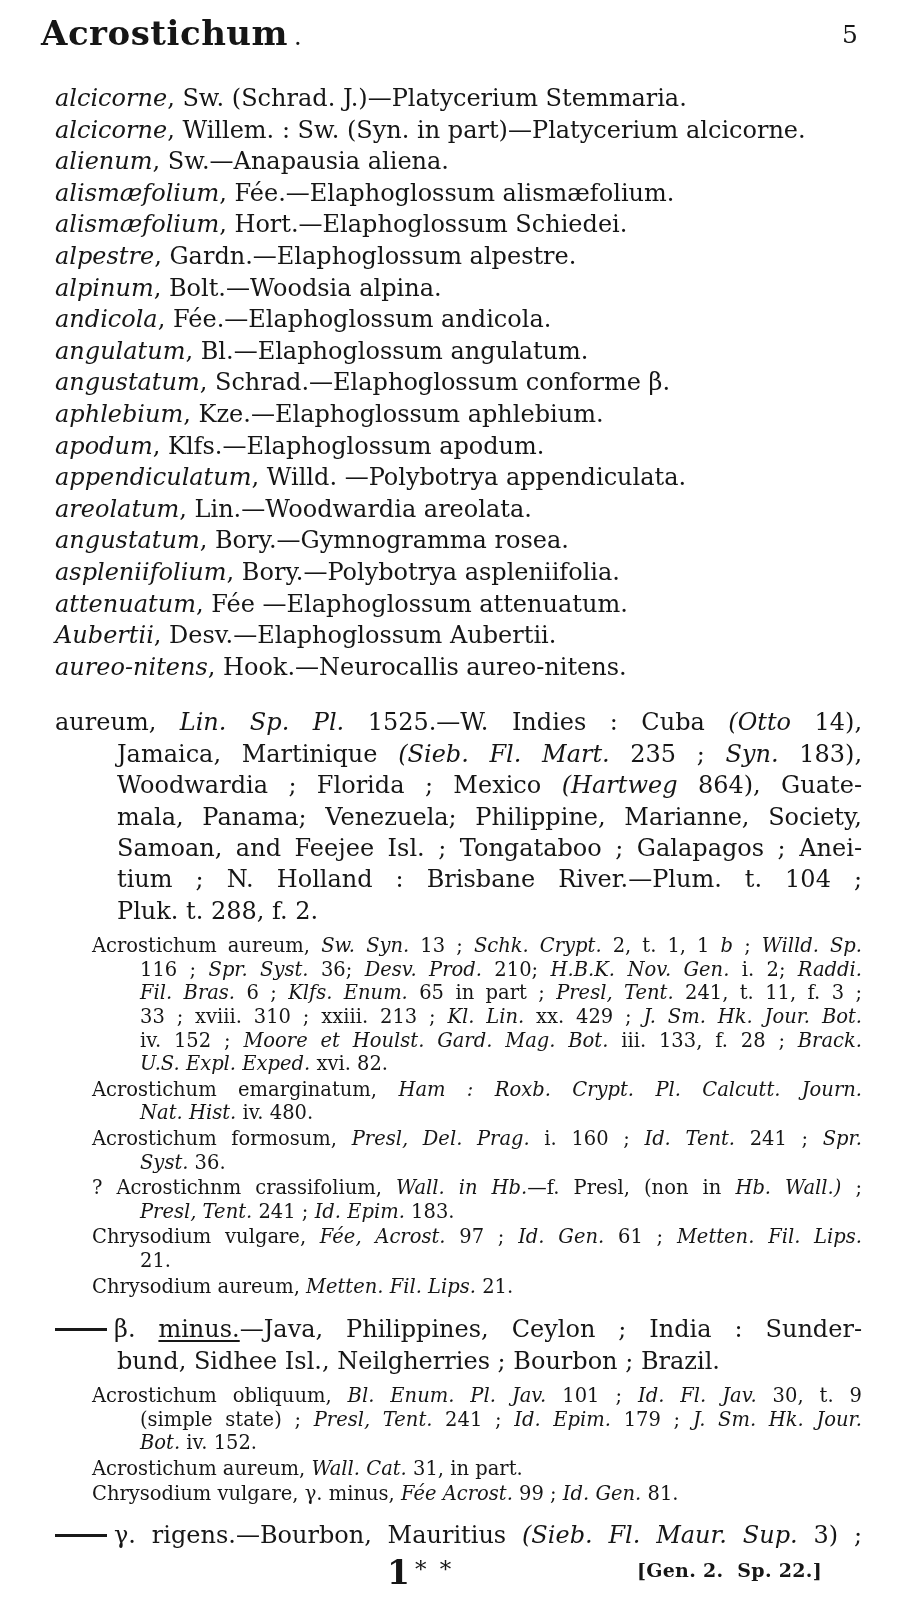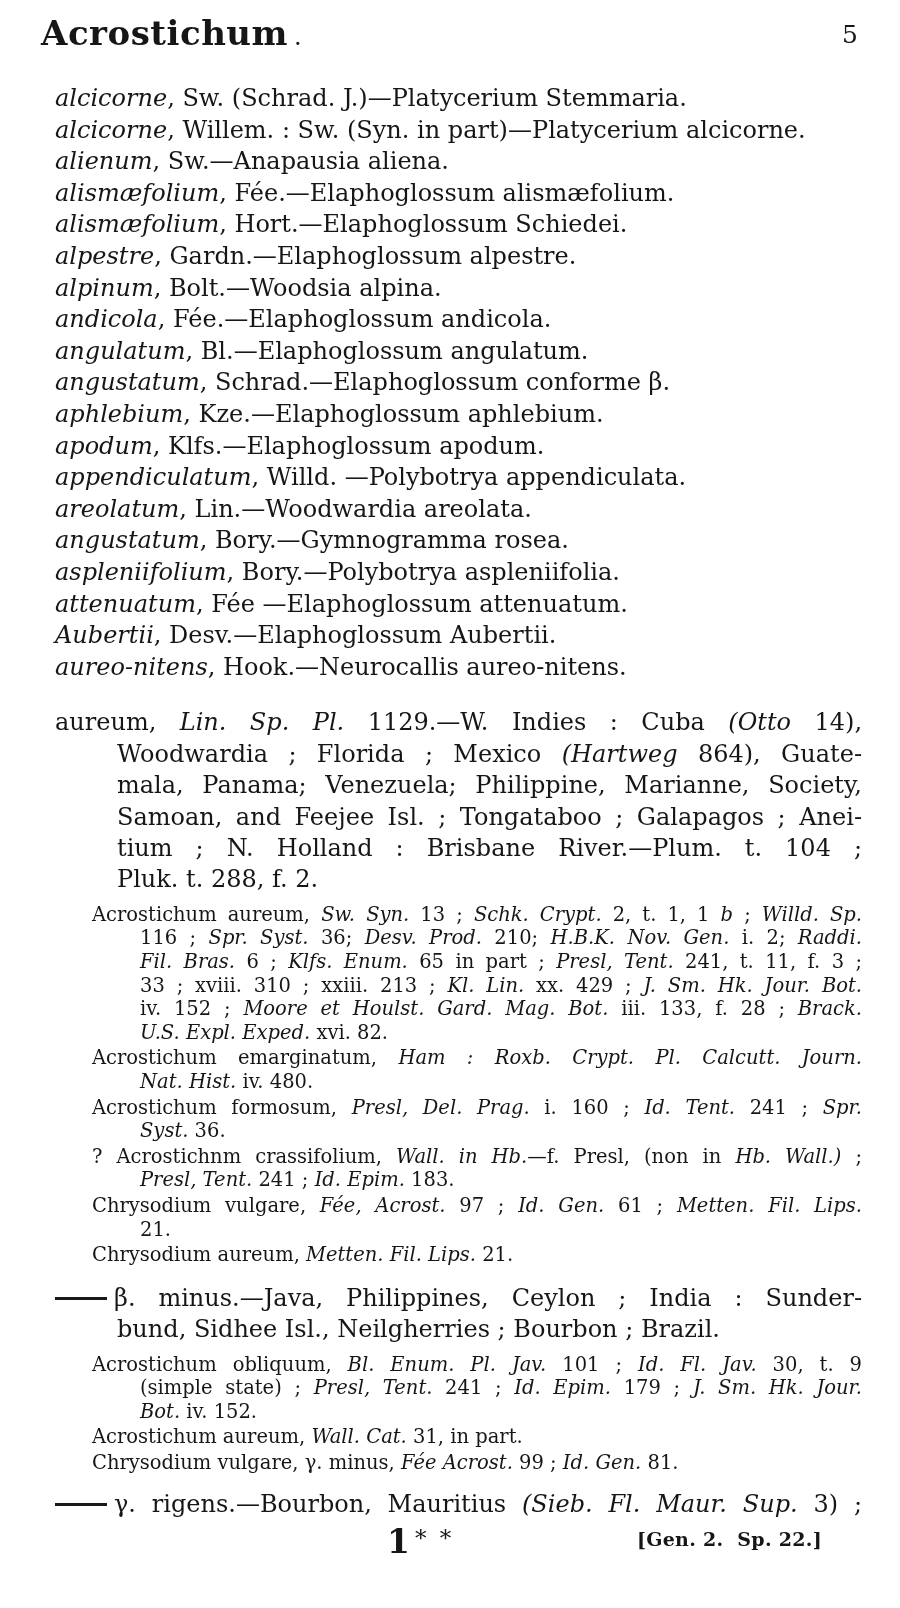--- a/index.html
+++ b/index.html
@@ -22,21 +22,21 @@
   .beta{margin-top:16px;}
   .gamma{margin-top:14px;}
   .para-main .ln.ct{padding-left:62px;}
   .cites{margin-top:7px;font-size:19.5px;line-height:23.6px;}
   .cites .cite{margin-top:2px;}
   .cites .ln{padding-left:37px;}
   .cites .ln.ct{padding-left:85px;}
   .ln{min-height:1em;}
   .jl{text-align:justify;text-align-last:justify;}
   .it{font-style:italic;}
-  .un{text-underline-offset:3px;}
+  .un{text-decoration:underline;text-underline-offset:3px;}
   .twoem{display:inline-block;width:52px;height:3px;background:#191919;vertical-align:6px;margin-right:7px;}
   .page-footer{position:relative;height:34px;margin-top:6px;}
   .sig{position:absolute;left:332px;top:-4px;}
   .sig-num{font-weight:bold;font-size:33px;}
   .sig-stars{font-size:23px;letter-spacing:3px;vertical-align:7px;padding-left:5px;}
   .gensp{position:absolute;right:40px;top:2px;font-size:19px;font-weight:bold;letter-spacing:0.3px;}
 </style>
 </head>
 <body>
 
@@ -65,21 +65,22 @@
       <div class="ln"><span class="it">appendiculatum</span><span class="">, Willd. —Polybotrya appendiculata.</span></div>
       <div class="ln"><span class="it">areolatum</span><span class="">, Lin.—Woodwardia areolata.</span></div>
       <div class="ln"><span class="it">angustatum</span><span class="">, Bory.—Gymnogramma rosea.</span></div>
       <div class="ln"><span class="it">aspleniifolium</span><span class="">, Bory.—Polybotrya aspleniifolia.</span></div>
       <div class="ln"><span class="it">attenuatum</span><span class="">, Fée —Elaphoglossum attenuatum.</span></div>
       <div class="ln"><span class="it">Aubertii</span><span class="">, Desv.—Elaphoglossum Aubertii.</span></div>
       <div class="ln"><span class="it">aureo-nitens</span><span class="">, Hook.—Neurocallis aureo-nitens.</span></div>
     </div>
 
   <div class="para-main aureum">
-      <div class="ln jl"><span class="">aureum, </span><span class="it">Lin. Sp. Pl.</span><span class=""> 1129.—W. Indies : Cuba </span><span class="it">(Otto</span><span class=""> 14),</span></div>
+      <div class="ln jl"><span class="">aureum, </span><span class="it">Lin. Sp. Pl.</span><span class=""> 1525.—W. Indies : Cuba </span><span class="it">(Otto</span><span class=""> 14),</span></div>
+      <div class="ln jl ct"><span class="">Jamaica, Martinique </span><span class="it">(Sieb. Fl. Mart.</span><span class=""> 235 ; </span><span class="it">Syn.</span><span class=""> 183),</span></div>
       <div class="ln jl ct"><span class="">Woodwardia ; Florida ; Mexico </span><span class="it">(Hartweg</span><span class=""> 864), Guate-</span></div>
       <div class="ln jl ct"><span class="">mala, Panama; Venezuela; Philippine, Marianne, Society,</span></div>
       <div class="ln jl ct"><span class="">Samoan, and Feejee Isl. ; Tongataboo ; Galapagos ; Anei-</span></div>
       <div class="ln jl ct"><span class="">tium ; N. Holland : Brisbane River.—Plum. t. 104 ;</span></div>
       <div class="ln ct"><span class="">Pluk. t. 288, f. 2.</span></div>
     </div>
 
   <div class="cites">
       <div class="cite">
         <div class="ln jl"><span class="">Acrostichum aureum, </span><span class="it">Sw. Syn.</span><span class=""> 13 ; </span><span class="it">Schk. Crypt.</span><span class=""> 2, t. 1, 1 </span><span class="it">b</span><span class=""> ; </span><span class="it">Willd. Sp.</span></div>

